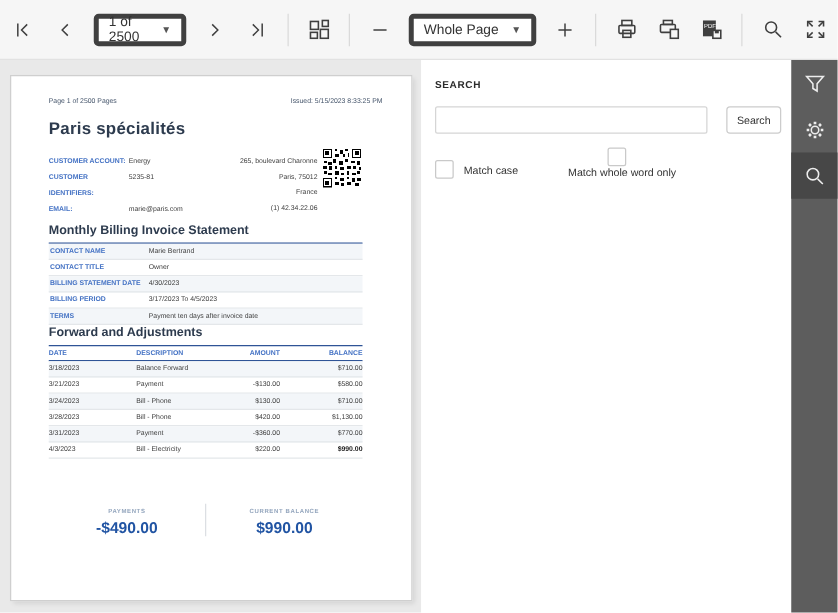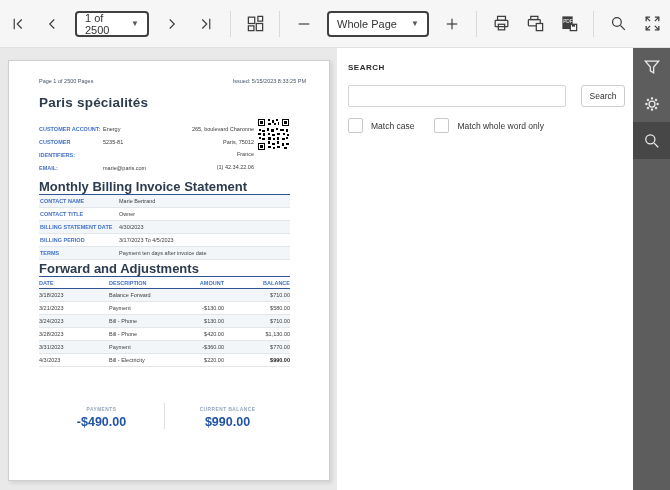--- a/index.html
+++ b/index.html
@@ -8,21 +8,21 @@
 
   
   .toolbar { position:absolute; left:0; top:0; width:670px; height:48px;
              background:#f6f6f6; border-bottom:1px solid #e2e2e2;
              display:flex; align-items:center; justify-content:center; }
   .tb-btn { width:30px; height:30px; border:none; background:transparent;
             display:flex; align-items:center; justify-content:center;
             margin:0 2px; padding:0; cursor:pointer; }
   .tb-btn svg { stroke:#3f3f3f; fill:none; stroke-width:1.6; }
   .tb-sep { width:1px; height:26px; background:#dadada; margin:0 7px; }
-  .combo { height:26px; background:#fff; border:2px solid #404040; border-radius:4px;
+  .combo { height:26px; background:#fff; border:4px solid #404040; border-radius:4px;
            display:flex; align-items:center; padding:0 8px; margin:0 6px;
            font-size:11px; color:#333; cursor:pointer; }
   .combo .caret { margin-left:auto; font-size:8px; color:#555; padding-left:8px; }
   .combo-page { width:74px; }
   .combo-zoom { width:102px; }
 
   
   .preview { position:absolute; left:0; top:48px; width:337px; height:442px;
              background:#e9e9e9; }
   .page { position:absolute; left:8px; top:12px; width:322px; height:421px;
@@ -37,21 +37,21 @@
 
   .cust-block { position:absolute; left:30px; top:62px; }
   .cust-row { display:flex; line-height:13px; }
   .cust-label { width:64px; font-size:5.5px; font-weight:bold; color:#4472c4; }
   .cust-value { font-size:5.5px; color:#3d3d3d; }
 
   .addr-block { position:absolute; top:62px; right:75px; text-align:right;
                 font-size:5.5px; color:#3d3d3d; line-height:12.5px; }
   .qr { position:absolute; top:58px; right:40px; width:31px; height:31px; }
 
-  .sect-title { position:absolute; left:30px; font-size:13px; font-weight:bold;
+  .sect-title { position:absolute; left:30px; font-size:10px; font-weight:bold;
                 color:#2d3b4e; }
   .t-statement { top:118px; }
   .t-payments  { top:200px; }
 
   .st-table { position:absolute; left:30px; top:133px; width:251px;
               border-top:1px solid #2f5496; }
   .st-row { display:flex; height:13px; line-height:13px;
             border-bottom:1px solid #e4e7ea; }
   .st-row:nth-child(odd) { background:#f3f6f9; }
   .st-label { width:80px; font-size:5.5px; font-weight:bold; color:#4472c4; padding-left:1px;}
@@ -82,21 +82,21 @@
   .search-input { flex:1; height:22px; border:1px solid #d5d5d5; border-radius:2px;
                   font-size:10px; padding:0 6px; color:#333; outline:none; }
   .search-btn { margin-left:15px; height:22px; width:44px; background:#fff;
                 border:1px solid #cccccc; border-radius:3px; font-size:8.5px;
                 color:#333; cursor:pointer; font-family:"Liberation Sans",sans-serif;}
   .opt-row { display:flex; align-items:flex-end; margin-top:11px; }
   .checkbox { width:15px; height:15px; border:1px solid #c9c9c9; border-radius:2px;
               background:#fff; cursor:pointer; }
   .opt-label { font-size:8.5px; color:#333; margin-left:8px; }
   .opt-group { display:flex; align-items:center; }
-  .opt-group + .opt-group { margin-left:20px; }
+  .opt-group + .opt-group { margin-left:32px;flex-direction:column; }
 
   
   .tabstrip { position:absolute; left:633px; top:48px; width:37px; height:442px;
               background:#5d5d5d; }
   .tab { height:37px; display:flex; align-items:center; justify-content:center;
          cursor:pointer; }
   .tab.active { background:#474747; }
   .tab svg { stroke:#ededed; fill:none; stroke-width:1.5; }
 </style>
 </head>

